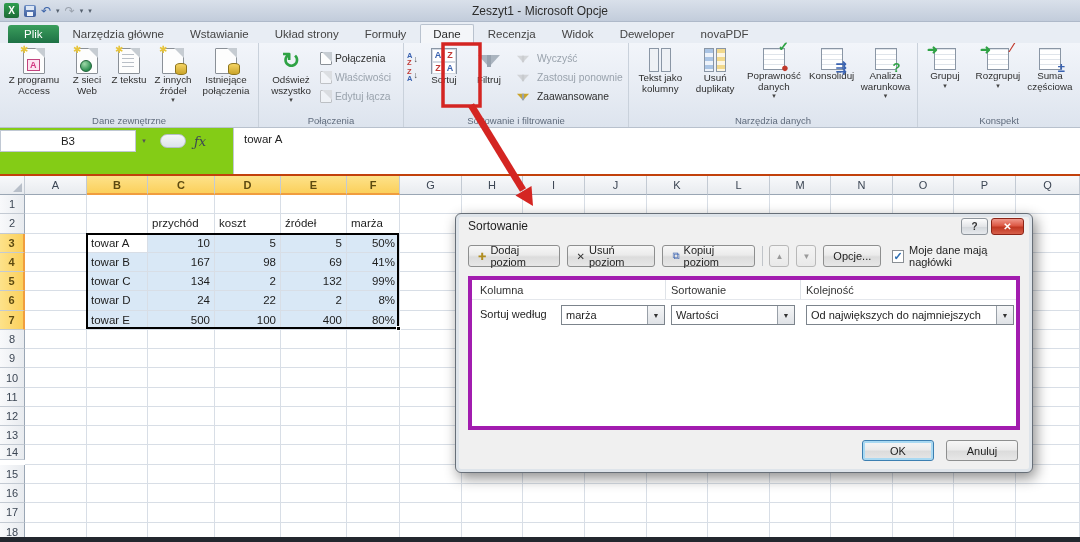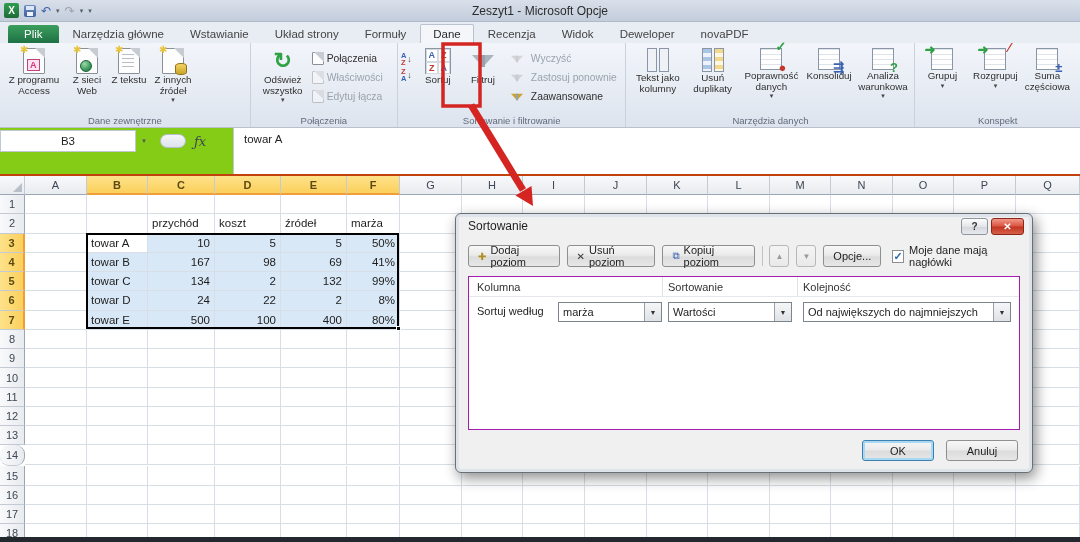--- a/index.html
+++ b/index.html
@@ -114,21 +114,21 @@
   .wbtn { height:22px; border:1px solid #8e8f8f; border-radius:3px; background:linear-gradient(#f7f7f7,#ebebeb 45%,#dcdcdc 55%,#e7e7e7);
           font-size:11px; color:#1e1e1e; display:flex; align-items:center; justify-content:center; gap:4px; padding:0 9px; }
   .wbtn .bic { font-size:10px; }
   .wbtn.dis { color:#9a9a9a; background:linear-gradient(#f4f4f4,#e9e9e9); border-color:#b8b8b8; }
   .arrowbtn { width:22px; padding:0; }
   .tb-sep { width:1px; height:20px; background:#c0c4c9; }
   .chkwrap { display:flex; align-items:center; gap:5px; margin-left:4px; }
   .chk { width:13px; height:13px; background:#fff; border:1px solid #8a8f94; display:flex; align-items:center; justify-content:center;
          font-size:11px; color:#2f6fb2; font-weight:bold; line-height:11px; }
   .chklabel { font-size:11px; color:#1e1e1e; }
-  .dlg-list { position:absolute; left:12px; right:12px; top:62px; bottom:42px; background:#fff; border:1px solid #a21caf;padding-left:40px; }
+  .dlg-list { position:absolute; left:12px; right:12px; top:62px; bottom:42px; background:#fff; border:4px solid #a21caf;padding-left:40px; }
   .lh { position:absolute; top:0; height:19px; font-size:11px; color:#333; display:flex; align-items:center; }
   .lh-line { position:absolute; top:0; height:19px; width:1px; background:#dfe3e8; }
   .list-hdr-border { position:absolute; left:0; right:0; top:19px; height:1px; background:#e4e7ec; }
   .sortrow { position:absolute; left:0; right:0; top:20px; height:30px; }
   .srlabel { position:absolute; left:8px; top:8px; font-size:11px; color:#1e1e1e; }
   .ddl { position:absolute; top:5px; height:20px; background:#fff; border:1px solid #7c848c; display:flex; }
   .ddl .val { flex:1; font-size:11px; color:#1e1e1e; padding:3px 3px 0 4px; overflow:hidden; white-space:nowrap; }
   .ddl .arr { width:17px; border-left:1px solid #99a0a8; background:linear-gradient(#f5f6f7,#dfe2e6);
               display:flex; align-items:center; justify-content:center; font-size:7px; color:#333; }
   .dlg-okrow { position:absolute; right:14px; bottom:11px; display:flex; gap:12px; }
@@ -192,20 +192,26 @@
           </div>
         <span class="cap">Z tekstu</span>
       </div>
       <div class="bigbtn" style="width:48px;">
         <div class="doc">
             <span class="sparkle">✱</span>
             <span class="cyl"></span>
           </div>
         <span class="cap">Z innych źródeł</span>
         <span class="caret">▾</span>
+      </div>
+      <div class="bigbtn" style="width:58px;">
+        <div class="doc">
+            <span class="cyl"></span>
+          </div>
+        <span class="cap">Istniejące połączenia</span>
       </div>
       <div class="glabel">Dane zewnętrzne</div>
     </div>
 
     <div class="rgroup" style="width:152px;">
       <div class="bigbtn" style="width:58px;">
         <div class="refresh">
             <span>↻</span>
           </div>
         <span class="cap">Odśwież wszystko</span>
@@ -627,21 +633,21 @@
         <div class="cell" style="width: 62px; height: 19.28px;"></div>
         <div class="cell" style="width: 61px; height: 19.28px;"></div>
         <div class="cell" style="width: 62px; height: 19.28px;"></div>
         <div class="cell" style="width: 61px; height: 19.28px;"></div>
         <div class="cell" style="width: 62px; height: 19.28px;"></div>
         <div class="cell" style="width: 61px; height: 19.28px;"></div>
         <div class="cell" style="width: 62px; height: 19.28px;"></div>
         <div class="cell" style="width: 64px; height: 19.28px;"></div>
       </div>
       <div class="g-row">
-        <div class="rhdr" style="width: 25px; height: 21px; border-radius: 9px;">14</div>
+        <div class="rhdr" style="width: 25px; height: 15px;">14</div>
         <div class="cell" style="width: 62px; height: 19.28px;"></div>
         <div class="cell" style="width: 61px; height: 19.28px;"></div>
         <div class="cell" style="width: 67px; height: 19.28px;"></div>
         <div class="cell" style="width: 66px; height: 19.28px;"></div>
         <div class="cell" style="width: 66px; height: 19.28px;"></div>
         <div class="cell" style="width: 53px; height: 19.28px;"></div>
         <div class="cell" style="width: 62px; height: 19.28px;"></div>
         <div class="cell" style="width: 61px; height: 19.28px;"></div>
         <div class="cell" style="width: 62px; height: 19.28px;"></div>
         <div class="cell" style="width: 62px; height: 19.28px;"></div>

